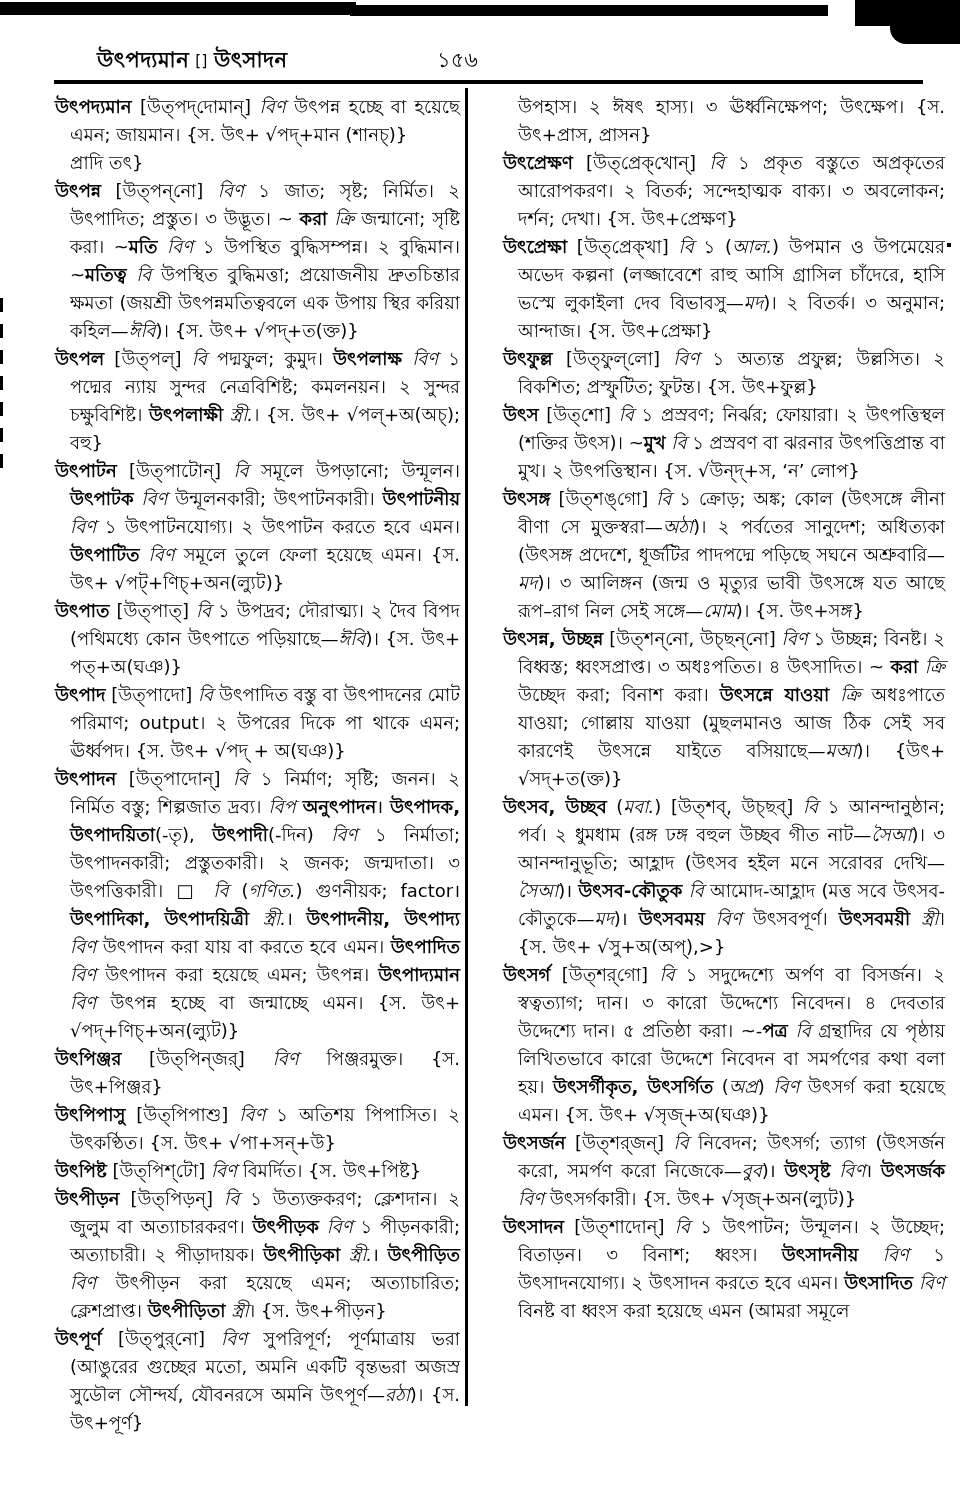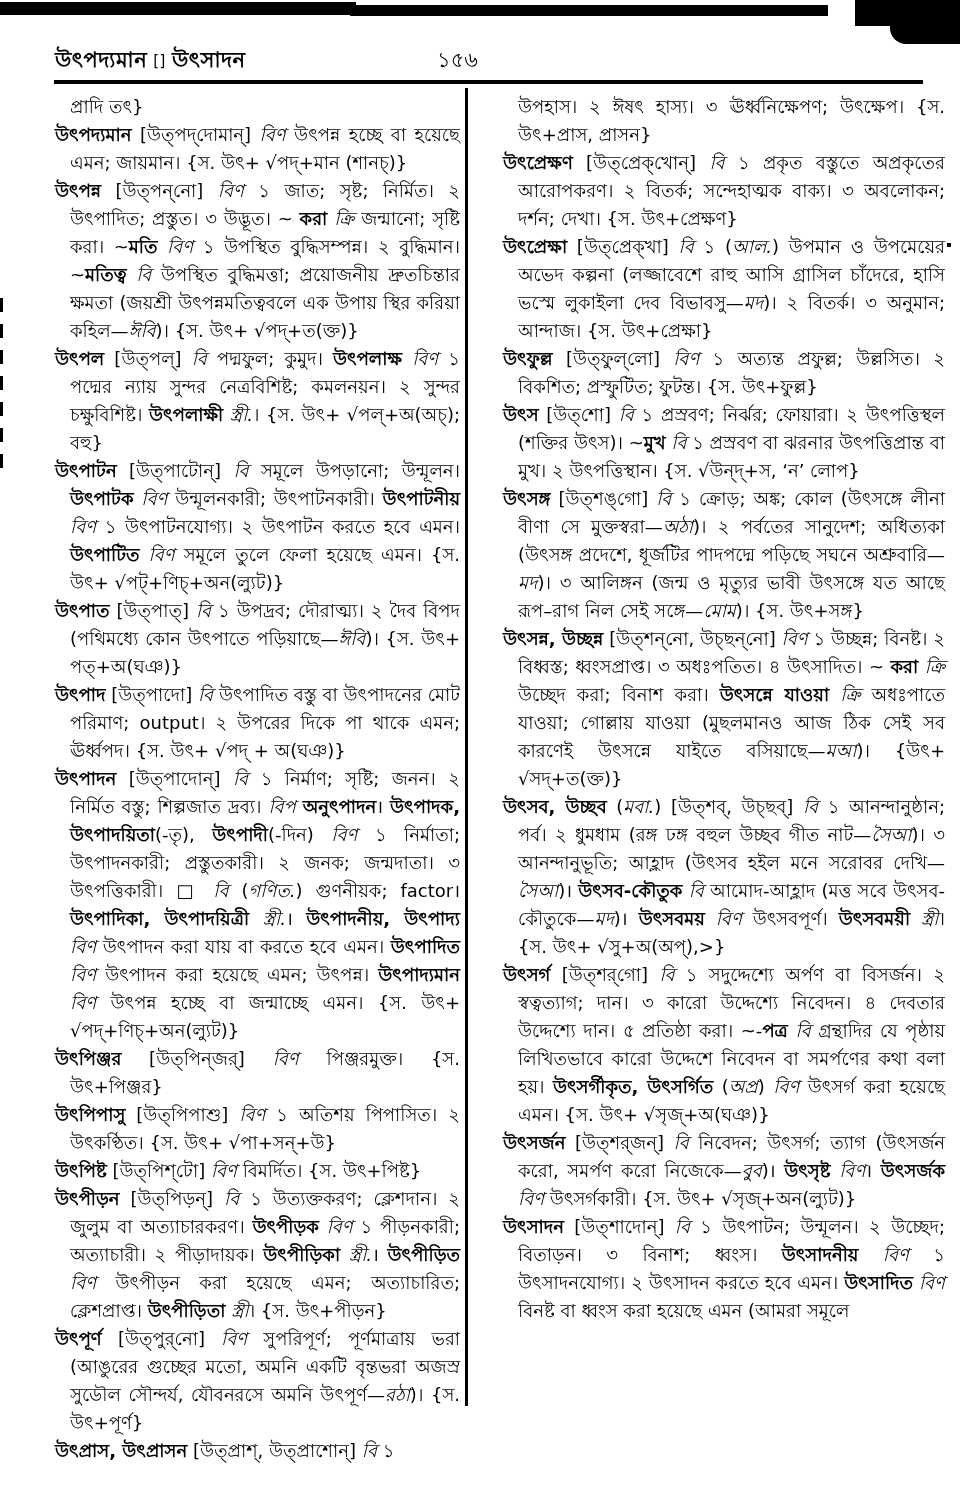--- a/index.html
+++ b/index.html
@@ -8,21 +8,21 @@
     font-family:"DejaVu Sans",sans-serif;color:#050505;overflow:hidden;
   }
   
   .artifact{position:absolute;background:#000;}
   .edge-dashes{
     position:absolute;left:0;top:298px;width:3px;height:175px;
     background:repeating-linear-gradient(to bottom,#000 0 14px,transparent 14px 26px);
   }
   
   .page-header{position:absolute;top:44px;left:55px;width:868px;height:30px;}
-  .guide-words{font-size:21px;font-weight:bold;letter-spacing:.5px;}
+  .guide-words{font-size:21px;font-weight:bold;letter-spacing:.5px;margin-left:42px;}
   .guide-sep{font-size:15px;font-weight:normal;padding:0 6px;position:relative;top:-1px;}
   .page-number{position:absolute;left:382px;top:0;font-size:21px;font-weight:normal;}
   .header-rule{position:absolute;top:80px;left:54px;width:869px;height:4px;background:#000;}
   
   .column-divider{position:absolute;left:465px;top:88px;width:3px;height:1318px;background:#000;}
   .col{position:absolute;top:93px;font-size:18px;line-height:28px;text-align:justify;}
   .col-left{left:55px;width:405px;}
   .col-right{left:503px;width:442px;}
   .entry{margin:0;padding-left:15px;text-indent:-15px;}
   .entry.cont{text-indent:0;}
@@ -42,34 +42,33 @@
 <div class="page-header">
   <span class="guide-words">
     <span>উৎপদ্যমান</span><span class="guide-sep">[]</span><span>উৎসাদন</span>
   </span>
   <span class="page-number">১৫৬</span>
 </div>
 <div class="header-rule"></div>
 
 <div class="column-divider"></div>
 <div class="col col-left" id="left-col">
+    <p class="entry"><span class="b">উৎপদ্যমান</span><span> [উত্‌পদ্‌দোমান্] </span><span class="i">বিণ</span><span> উৎপন্ন হচ্ছে বা হয়েছে এমন; জায়মান। {স. উৎ+ √পদ্+মান (শানচ্)}</span></p>
     <p class="entry cont"><span>প্রাদি তৎ}</span></p>
-    <p class="entry"><span class="b">উৎপদ্যমান</span><span> [উত্‌পদ্‌দোমান্] </span><span class="i">বিণ</span><span> উৎপন্ন হচ্ছে বা হয়েছে এমন; জায়মান। {স. উৎ+ √পদ্+মান (শানচ্)}</span></p>
     <p class="entry"><span class="b">উৎপন্ন</span><span> [উত্‌পন্‌নো] </span><span class="i">বিণ</span><span> ১ জাত; সৃষ্ট; নির্মিত। ২ উৎপাদিত; প্রস্তুত। ৩ উদ্ভূত। ~ </span><span class="b">করা</span><span> </span><span class="i">ক্রি</span><span> জন্মানো; সৃষ্টি করা। ~</span><span class="b">মতি</span><span> </span><span class="i">বিণ</span><span> ১ উপস্থিত বুদ্ধিসম্পন্ন। ২ বুদ্ধিমান। ~</span><span class="b">মতিত্ব</span><span> </span><span class="i">বি</span><span> উপস্থিত বুদ্ধিমত্তা; প্রয়োজনীয় দ্রুতচিন্তার ক্ষমতা (জয়শ্রী উৎপন্নমতিত্ববলে এক উপায় স্থির করিয়া কহিল—</span><span class="i">ঈবি</span><span>)। {স. উৎ+ √পদ্+ত(ক্ত)}</span></p>
     <p class="entry"><span class="b">উৎপল</span><span> [উত্‌পল্] </span><span class="i">বি</span><span> পদ্মফুল; কুমুদ। </span><span class="b">উৎপলাক্ষ</span><span> </span><span class="i">বিণ</span><span> ১ পদ্মের ন্যায় সুন্দর নেত্রবিশিষ্ট; কমলনয়ন। ২ সুন্দর চক্ষুবিশিষ্ট। </span><span class="b">উৎপলাক্ষী</span><span> </span><span class="i">স্ত্রী.</span><span>। {স. উৎ+ √পল্+অ(অচ্); বহু}</span></p>
     <p class="entry"><span class="b">উৎপাটন</span><span> [উত্‌পাটোন্] </span><span class="i">বি</span><span> সমূলে উপড়ানো; উন্মূলন। </span><span class="b">উৎপাটক</span><span> </span><span class="i">বিণ</span><span> উন্মূলনকারী; উৎপাটনকারী। </span><span class="b">উৎপাটনীয়</span><span> </span><span class="i">বিণ</span><span> ১ উৎপাটনযোগ্য। ২ উৎপাটন করতে হবে এমন। </span><span class="b">উৎপাটিত</span><span> </span><span class="i">বিণ</span><span> সমূলে তুলে ফেলা হয়েছে এমন। {স. উৎ+ √পট্+ণিচ্+অন(ল্যুট)}</span></p>
     <p class="entry"><span class="b">উৎপাত</span><span> [উত্‌পাত্] </span><span class="i">বি</span><span> ১ উপদ্রব; দৌরাত্ম্য। ২ দৈব বিপদ (পথিমধ্যে কোন উৎপাতে পড়িয়াছে—</span><span class="i">ঈবি</span><span>)। {স. উৎ+ পত্+অ(ঘঞ)}</span></p>
     <p class="entry"><span class="b">উৎপাদ</span><span> [উত্‌পাদো] </span><span class="i">বি</span><span> উৎপাদিত বস্তু বা উৎপাদনের মোট পরিমাণ; output। ২ উপরের দিকে পা থাকে এমন; ঊর্ধ্বপদ। {স. উৎ+ √পদ্ + অ(ঘঞ)}</span></p>
     <p class="entry"><span class="b">উৎপাদন</span><span> [উত্‌পাদোন্] </span><span class="i">বি</span><span> ১ নির্মাণ; সৃষ্টি; জনন। ২ নির্মিত বস্তু; শিল্পজাত দ্রব্য। </span><span class="i">বিপ</span><span> </span><span class="b">অনুৎপাদন</span><span>। </span><span class="b">উৎপাদক, উৎপাদয়িতা</span><span>(-তৃ), </span><span class="b">উৎপাদী</span><span>(-দিন) </span><span class="i">বিণ</span><span> ১ নির্মাতা; উৎপাদনকারী; প্রস্তুতকারী। ২ জনক; জন্মদাতা। ৩ উৎপত্তিকারী। □ </span><span class="i">বি</span><span> (</span><span class="i">গণিত.</span><span>) গুণনীয়ক; factor। </span><span class="b">উৎপাদিকা, উৎপাদয়িত্রী</span><span> </span><span class="i">স্ত্রী.</span><span>। </span><span class="b">উৎপাদনীয়, উৎপাদ্য</span><span> </span><span class="i">বিণ</span><span> উৎপাদন করা যায় বা করতে হবে এমন। </span><span class="b">উৎপাদিত</span><span> </span><span class="i">বিণ</span><span> উৎপাদন করা হয়েছে এমন; উৎপন্ন। </span><span class="b">উৎপাদ্যমান</span><span> </span><span class="i">বিণ</span><span> উৎপন্ন হচ্ছে বা জন্মাচ্ছে এমন। {স. উৎ+ √পদ্+ণিচ্+অন(ল্যুট)}</span></p>
     <p class="entry"><span class="b">উৎপিঞ্জর</span><span> [উত্‌পিন্‌জর্] </span><span class="i">বিণ</span><span> পিঞ্জরমুক্ত। {স. উৎ+পিঞ্জর}</span></p>
     <p class="entry"><span class="b">উৎপিপাসু</span><span> [উত্‌পিপাশু] </span><span class="i">বিণ</span><span> ১ অতিশয় পিপাসিত। ২ উৎকণ্ঠিত। {স. উৎ+ √পা+সন্+উ}</span></p>
     <p class="entry"><span class="b">উৎপিষ্ট</span><span> [উত্‌পিশ্‌টো] </span><span class="i">বিণ</span><span> বিমর্দিত। {স. উৎ+পিষ্ট}</span></p>
     <p class="entry"><span class="b">উৎপীড়ন</span><span> [উত্‌পিড়ন্] </span><span class="i">বি</span><span> ১ উত্যক্তকরণ; ক্লেশদান। ২ জুলুম বা অত্যাচারকরণ। </span><span class="b">উৎপীড়ক</span><span> </span><span class="i">বিণ</span><span> ১ পীড়নকারী; অত্যাচারী। ২ পীড়াদায়ক। </span><span class="b">উৎপীড়িকা</span><span> </span><span class="i">স্ত্রী.</span><span>। </span><span class="b">উৎপীড়িত</span><span> </span><span class="i">বিণ</span><span> উৎপীড়ন করা হয়েছে এমন; অত্যাচারিত; ক্লেশপ্রাপ্ত। </span><span class="b">উৎপীড়িতা</span><span> </span><span class="i">স্ত্রী</span><span>। {স. উৎ+পীড়ন}</span></p>
     <p class="entry"><span class="b">উৎপূর্ণ</span><span> [উত্‌পুর্‌নো] </span><span class="i">বিণ</span><span> সুপরিপূর্ণ; পূর্ণমাত্রায় ভরা (আঙুরের গুচ্ছের মতো, অমনি একটি বৃন্তভরা অজস্র সুডৌল সৌন্দর্য, যৌবনরসে অমনি উৎপূর্ণ—</span><span class="i">রঠা</span><span>)। {স. উৎ+পূর্ণ}</span></p>
-    <p class="entry"><span class="b">উৎপ্রাস, উৎপ্রাসন</span><span> [উত্‌প্রাশ্, উত্‌প্রাশোন্] </span><span class="i">বি</span><span> ১</span></p>
   </div>
 <div class="col col-right" id="right-col">
     <p class="entry cont"><span>উপহাস। ২ ঈষৎ হাস্য। ৩ ঊর্ধ্বনিক্ষেপণ; উৎক্ষেপ। {স. উৎ+প্রাস, প্রাসন}</span></p>
     <p class="entry"><span class="b">উৎপ্রেক্ষণ</span><span> [উত্‌প্রেক্‌খোন্] </span><span class="i">বি</span><span> ১ প্রকৃত বস্তুতে অপ্রকৃতের আরোপকরণ। ২ বিতর্ক; সন্দেহাত্মক বাক্য। ৩ অবলোকন; দর্শন; দেখা। {স. উৎ+প্রেক্ষণ}</span></p>
     <p class="entry"><span class="b">উৎপ্রেক্ষা</span><span> [উত্‌প্রেক্‌খা] </span><span class="i">বি</span><span> ১ (</span><span class="i">আল.</span><span>) উপমান ও উপমেয়ের অভেদ কল্পনা (লজ্জাবেশে রাহু আসি গ্রাসিল চাঁদেরে, হাসি ভস্মে লুকাইলা দেব বিভাবসু—</span><span class="i">মদ</span><span>)। ২ বিতর্ক। ৩ অনুমান; আন্দাজ। {স. উৎ+প্রেক্ষা}</span></p>
     <p class="entry"><span class="b">উৎফুল্ল</span><span> [উত্‌ফুল্‌লো] </span><span class="i">বিণ</span><span> ১ অত্যন্ত প্রফুল্ল; উল্লসিত। ২ বিকশিত; প্রস্ফুটিত; ফুটন্ত। {স. উৎ+ফুল্ল}</span></p>
     <p class="entry"><span class="b">উৎস</span><span> [উত্‌শো] </span><span class="i">বি</span><span> ১ প্রস্রবণ; নির্ঝর; ফোয়ারা। ২ উৎপত্তিস্থল (শক্তির উৎস)। ~</span><span class="b">মুখ</span><span> </span><span class="i">বি</span><span> ১ প্রস্রবণ বা ঝরনার উৎপত্তিপ্রান্ত বা মুখ। ২ উৎপত্তিস্থান। {স. √উন্দ্+স, ‘ন’ লোপ}</span></p>
     <p class="entry"><span class="b">উৎসঙ্গ</span><span> [উত্‌শঙ্‌গো] </span><span class="i">বি</span><span> ১ ক্রোড়; অঙ্ক; কোল (উৎসঙ্গে লীনা বীণা সে মুক্তস্বরা—</span><span class="i">অঠা</span><span>)। ২ পর্বতের সানুদেশ; অধিত্যকা (উৎসঙ্গ প্রদেশে, ধূর্জটির পাদপদ্মে পড়িছে সঘনে অশ্রুবারি—</span><span class="i">মদ</span><span>)। ৩ আলিঙ্গন (জন্ম ও মৃত্যুর ভাবী উৎসঙ্গে যত আছে রূপ–রাগ নিল সেই সঙ্গে—</span><span class="i">মোম</span><span>)। {স. উৎ+সঙ্গ}</span></p>
     <p class="entry"><span class="b">উৎসন্ন, উচ্ছন্ন</span><span> [উত্‌শন্‌নো, উচ্‌ছন্‌নো] </span><span class="i">বিণ</span><span> ১ উচ্ছন্ন; বিনষ্ট। ২ বিধ্বস্ত; ধ্বংসপ্রাপ্ত। ৩ অধঃপতিত। ৪ উৎসাদিত। ~ </span><span class="b">করা</span><span> </span><span class="i">ক্রি</span><span> উচ্ছেদ করা; বিনাশ করা। </span><span class="b">উৎসন্নে যাওয়া</span><span> </span><span class="i">ক্রি</span><span> অধঃপাতে যাওয়া; গোল্লায় যাওয়া (মুছলমানও আজ ঠিক সেই সব কারণেই উৎসন্নে যাইতে বসিয়াছে—</span><span class="i">মআ</span><span>)। {উৎ+ √সদ্+ত(ক্ত)}</span></p>
     <p class="entry"><span class="b">উৎসব, উচ্ছব</span><span> (</span><span class="i">মবা.</span><span>) [উত্‌শব্, উচ্‌ছব্] </span><span class="i">বি</span><span> ১ আনন্দানুষ্ঠান; পর্ব। ২ ধুমধাম (রঙ্গ ঢঙ্গ বহুল উচ্ছব গীত নাট—</span><span class="i">সৈআ</span><span>)। ৩ আনন্দানুভূতি; আহ্লাদ (উৎসব হইল মনে সরোবর দেখি—</span><span class="i">সৈআ</span><span>)। </span><span class="b">উৎসব-কৌতুক</span><span> </span><span class="i">বি</span><span> আমোদ-আহ্লাদ (মত্ত সবে উৎসব-কৌতুকে—</span><span class="i">মদ</span><span>)। </span><span class="b">উৎসবময়</span><span> </span><span class="i">বিণ</span><span> উৎসবপূর্ণ। </span><span class="b">উৎসবময়ী</span><span> </span><span class="i">স্ত্রী</span><span>। {স. উৎ+ √সু+অ(অপ্),&gt;}</span></p>

